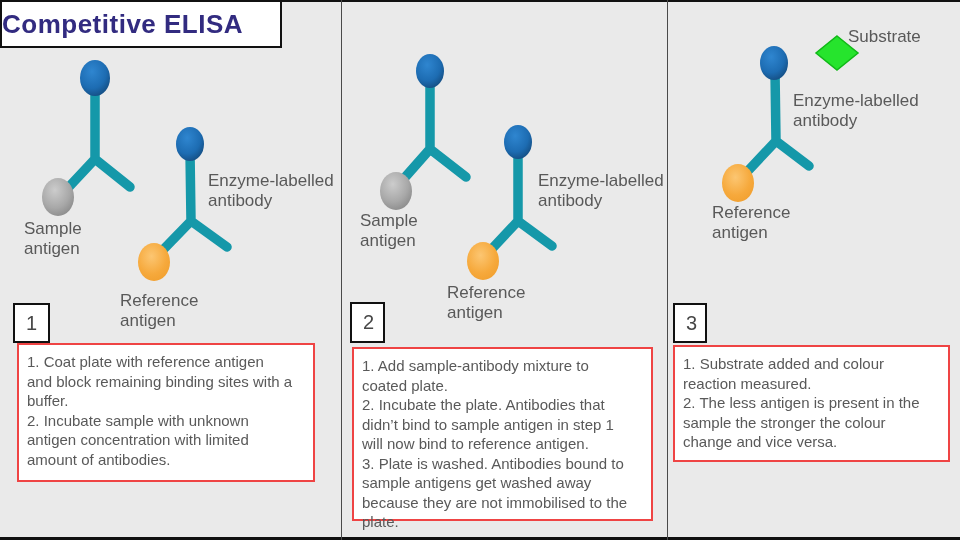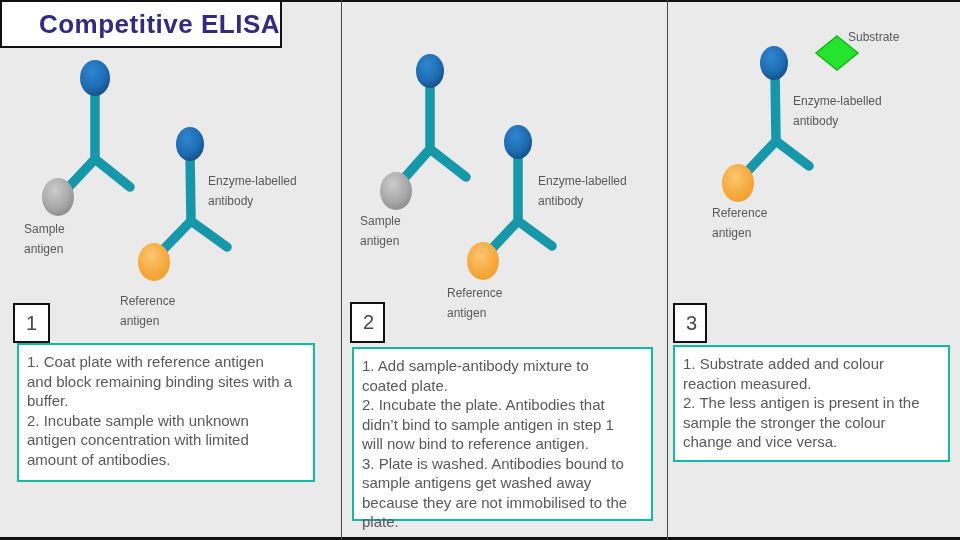--- a/index.html
+++ b/index.html
@@ -15,47 +15,47 @@
   .edge-top { left: 0; top: 0; width: 960px; height: 2px; }
   .edge-bottom { left: 0; bottom: 0; width: 960px; height: 3px; }
   .divider { position: absolute; top: 0; width: 1px; height: 540px; background: #4a4a4a; }
   .divider-1 { left: 341px; }
   .divider-2 { left: 667px; }
 
   .title-box {
     position: absolute; left: 0; top: 0;
     width: 282px; height: 48px;
     background: #ffffff; border: 2px solid #111;
-    display: flex; align-items: center; justify-content: flex-end;
+    display: flex; align-items: center; justify-content: flex-start;
   }
   .title-text {
     color: var(--title-text, #322b80);
     font-size: 26px; font-weight: bold; letter-spacing: 0.5px;
   }
 
   svg.diagram { position: absolute; left: 0; top: 0; }
   .ab-path { stroke: var(--teal-antibody, #1598a9); stroke-width: 9.5; fill: none; stroke-linecap: round; }
   .diamond { fill: var(--green-substrate, #26e42d); stroke: #10b917; stroke-width: 1.5; }
 
   .label {
     position: absolute;
     color: var(--body-text, #595959);
-    font-size: 12px; line-height: 20px;
+    font-size: 17px; line-height: 20px;
     white-space: pre-line;
   }
   .num-box {
     position: absolute;
     background: #fff; border: 2px solid #111;
     color: #474747; font-size: 20px;
     display: flex; align-items: center;
     padding-left: 11px;
   }
   .text-box {
     position: absolute;
-    background: #fff; border: 2px solid #14b8a6;
+    background: #fff; border: 2px solid #ef4444;
     color: var(--body-text, #595959);
     font-size: 15px; line-height: 19.5px;
     padding: 7px 8px;
     white-space: pre-line;
   }
   .tb-1 { left: 17px;  top: 343px; width: 298px; height: 139px; }
   .tb-2 { left: 352px; top: 347px; width: 301px; height: 174px; }
   .tb-3 { left: 673px; top: 345px; width: 277px; height: 117px; }
   .nb-1 { left: 13px;  top: 303px; width: 37px; height: 40px; }
   .nb-2 { left: 350px; top: 302px; width: 35px; height: 41px; }

